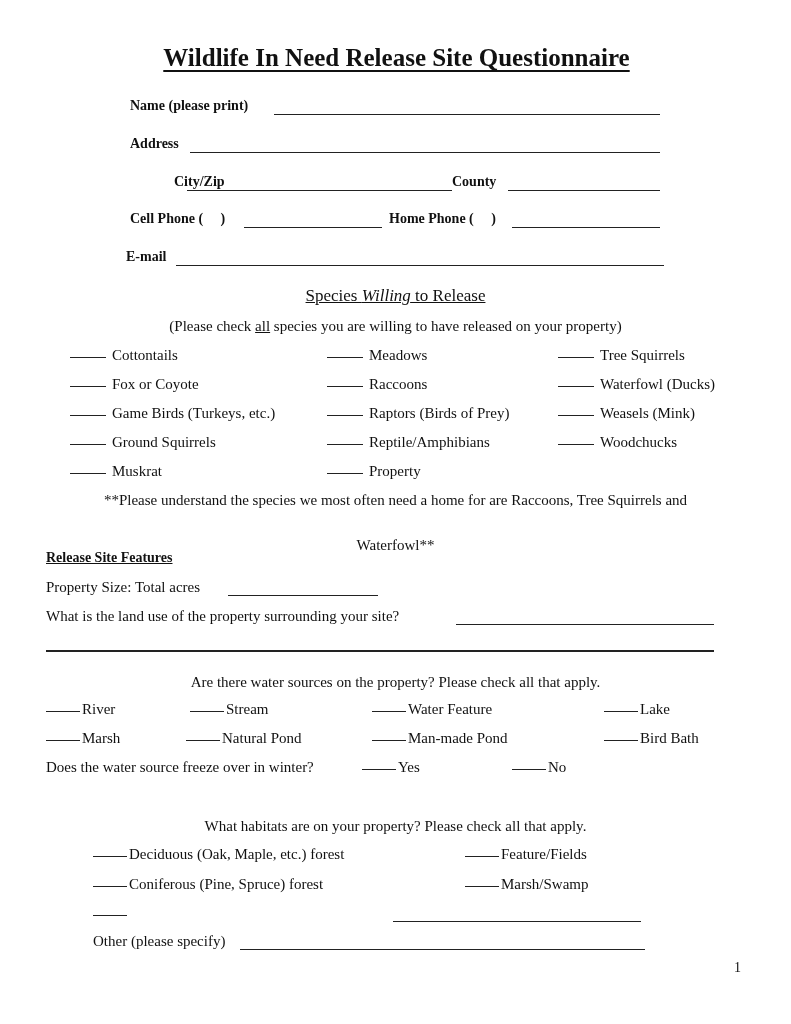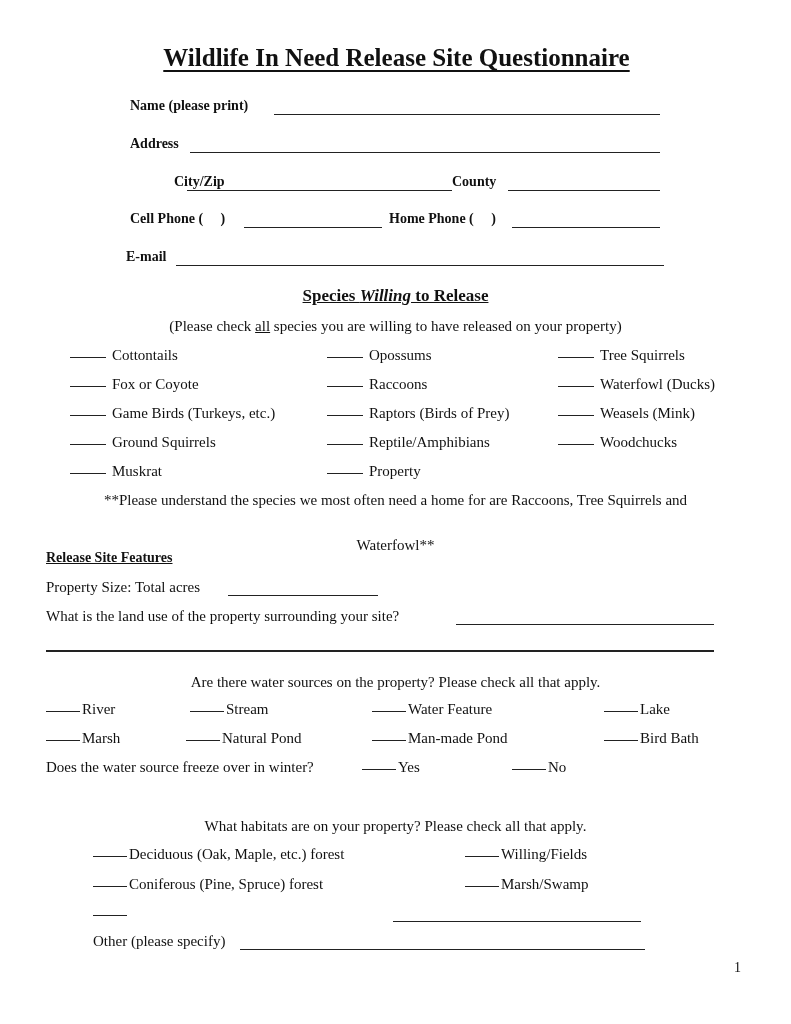--- a/index.html
+++ b/index.html
@@ -8,21 +8,21 @@
   .abs { position: absolute; white-space: nowrap; }
   .title { left: 4px; width: 785px; top: 44px; text-align: center; font-size: 25px; font-weight: bold;
            text-decoration: underline; text-decoration-thickness: 2px; text-underline-offset: 4px;
            font-family: "Liberation Serif", serif; }
   .lbl { font-size: 14px; font-weight: bold; font-family: "Liberation Serif", serif; }
   .txt { font-size: 15px; font-family: "Liberation Serif", serif; }
   .blank { display: inline-block; width: 36px; border-bottom: 1px solid #222; height: 0; margin-right: 6px; vertical-align: 2px; }
   .blank.s { width: 34px; margin-right: 2px; }
   .check-item { position: absolute; font-size: 15px; font-family: "Liberation Serif", serif; white-space: nowrap; }
   .center { left: 0; width: 791px; text-align: center; }
-  .sub { font-size: 17px; font-weight: bold; font-family: "Liberation Serif", serif; text-decoration: underline; }
+  .sub { font-size: 17px; font-weight: normal; font-family: "Liberation Serif", serif; text-decoration: underline; }
   .sect { font-size: 14px; font-weight: bold; font-family: "Liberation Serif", serif; text-decoration: underline; }
   input.field { position: absolute; border: none; background: transparent; border-bottom: 1px solid #222;
                 height: 16px; padding: 0; font-size: 13px; outline: none; }
 </style>
 </head>
 <body>
 
 <div class="abs title">Wildlife In Need Release Site Questionnaire</div>
 
 <div class="abs lbl" style="left:130px;top:98px;">Name (please print)</div>
@@ -46,21 +46,21 @@
 
 <div class="abs center" style="top:286px;">
   <span class="sub"><span>Species </span><i>Willing</i><span> to Release</span></span>
 </div>
 <div class="abs center txt" style="top:318px;">
   <span>(Please check </span><u>all</u><span> species you are willing to have released on your property)</span>
 </div>
 
 <div id="species-grid">
     <div class="check-item" style="left: 70px; top: 347px;"><span class="blank"></span><span>Cottontails</span></div>
-    <div class="check-item" style="left: 327px; top: 347px;"><span class="blank"></span><span>Opossums</span></div>
+    <div class="check-item" style="left: 327px; top: 347px;"><span class="blank"></span><span>Meadows</span></div>
     <div class="check-item" style="left: 558px; top: 347px;"><span class="blank"></span><span>Tree Squirrels</span></div>
     <div class="check-item" style="left: 70px; top: 376px;"><span class="blank"></span><span>Fox or Coyote</span></div>
     <div class="check-item" style="left: 327px; top: 376px;"><span class="blank"></span><span>Raccoons</span></div>
     <div class="check-item" style="left: 558px; top: 376px;"><span class="blank"></span><span>Waterfowl (Ducks)</span></div>
     <div class="check-item" style="left: 70px; top: 405px;"><span class="blank"></span><span>Game Birds (Turkeys, etc.)</span></div>
     <div class="check-item" style="left: 327px; top: 405px;"><span class="blank"></span><span>Raptors (Birds of Prey)</span></div>
     <div class="check-item" style="left: 558px; top: 405px;"><span class="blank"></span><span>Weasels (Mink)</span></div>
     <div class="check-item" style="left: 70px; top: 434px;"><span class="blank"></span><span>Ground Squirrels</span></div>
     <div class="check-item" style="left: 327px; top: 434px;"><span class="blank"></span><span>Reptile/Amphibians</span></div>
     <div class="check-item" style="left: 558px; top: 434px;"><span class="blank"></span><span>Woodchucks</span></div>
@@ -89,21 +89,21 @@
     <div class="check-item" style="left: 372px; top: 730px;"><span class="blank s"></span><span>Man-made Pond</span></div>
     <div class="check-item" style="left: 604px; top: 730px;"><span class="blank s"></span><span>Bird Bath</span></div>
   </div>
 <div class="abs txt" style="left:46px;top:759px;">Does the water source freeze over in winter?</div>
 <div class="check-item" style="left:362px;top:759px;"><span class="blank s"></span><span>Yes</span></div>
 <div class="check-item" style="left:512px;top:759px;"><span class="blank s"></span><span>No</span></div>
 
 <div class="abs center txt" style="top:818px;">What habitats are on your property? Please check all that apply.</div>
 <div id="habitat-grid">
     <div class="check-item" style="left: 93px; top: 846px;"><span class="blank s"></span><span>Deciduous (Oak, Maple, etc.) forest</span></div>
-    <div class="check-item" style="left: 465px; top: 846px;"><span class="blank s"></span><span>Willing/Fields</span></div>
+    <div class="check-item" style="left: 465px; top: 846px;"><span class="blank s"></span><span>Feature/Fields</span></div>
     <div class="check-item" style="left: 93px; top: 876px;"><span class="blank s"></span><span>Coniferous (Pine, Spruce) forest</span></div>
     <div class="check-item" style="left: 465px; top: 876px;"><span class="blank s"></span><span>Marsh/Swamp</span></div>
   </div>
 <div class="check-item" style="left:93px;top:905px;"><span class="blank s"></span></div>
 <input class="field" style="left: 393px; top: 905px; width: 248px;" value="">
 <div class="abs txt" style="left:93px;top:933px;">Other (please specify)</div>
 <input class="field" style="left: 240px; top: 933px; width: 405px;" value="">
 
 <div class="abs" style="left:734px;top:960px;font-size:14px;font-family:'Liberation Serif',serif;">1</div>
 

